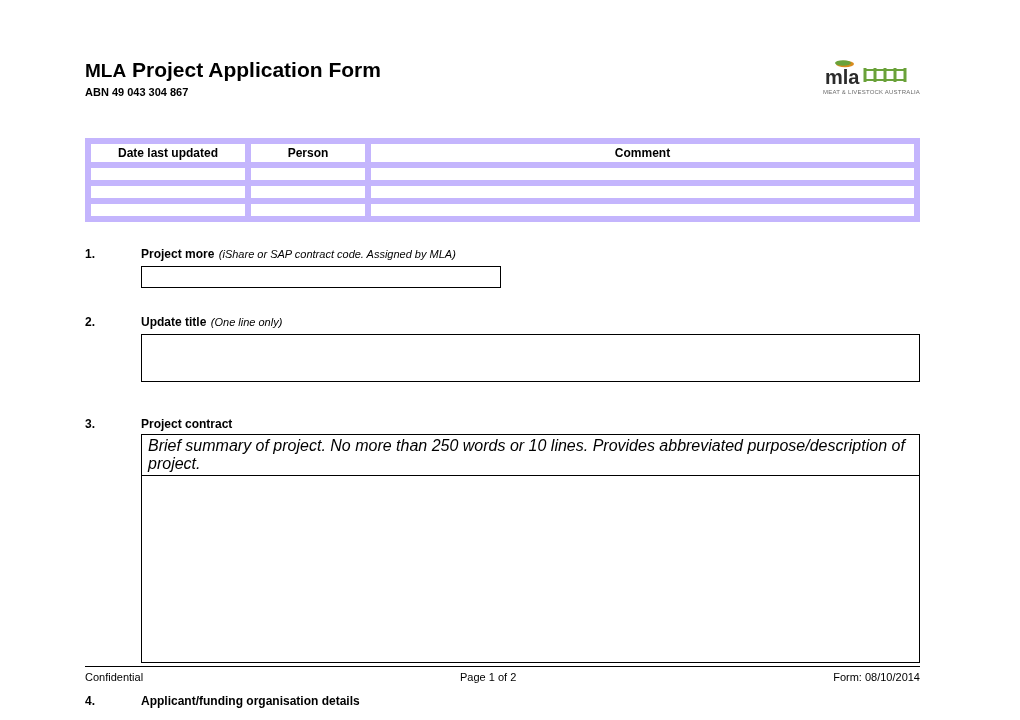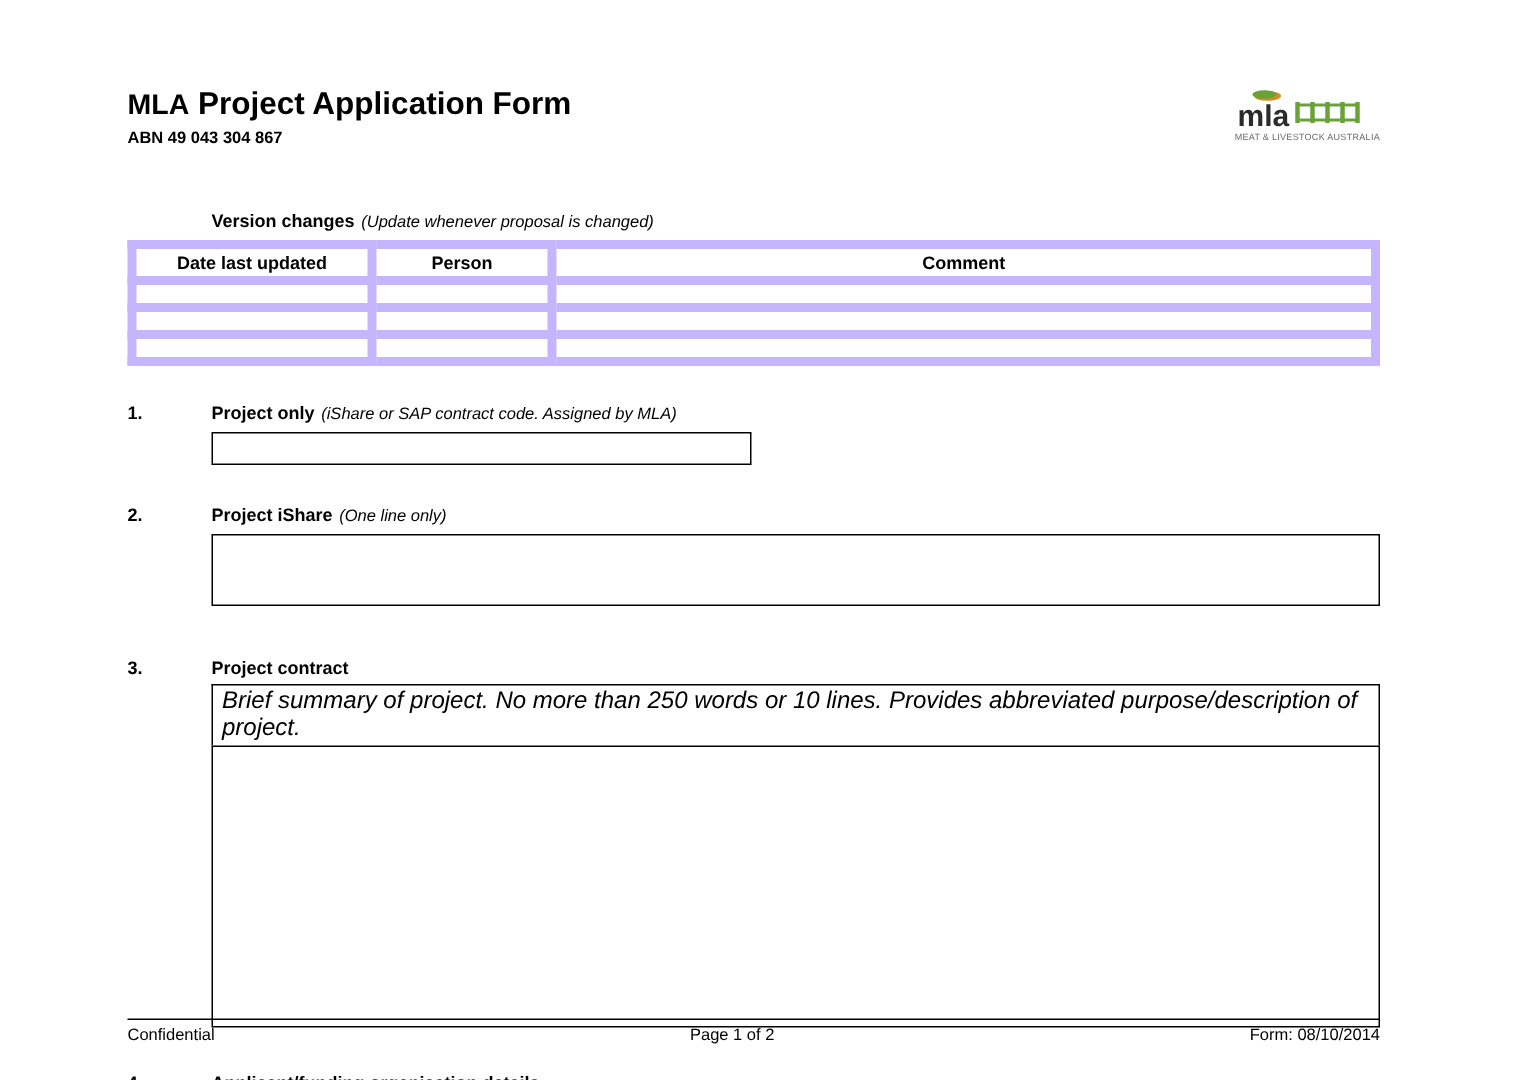--- a/index.html
+++ b/index.html
@@ -32,21 +32,21 @@
   .vc-table th { font-weight: bold; text-align: center; }
   .col-date { width: 160px; }
   .col-person { width: 120px; }
 
   .code-box { width: 360px; height: 22px; border: 1px solid #000; margin-top: 4px; margin-bottom: 18px; }
   .title-box { width: 100%; height: 48px; border: 1px solid #000; margin-top: 4px; margin-bottom: 26px; }
 
   .summary-hint-row { border: 1px solid #000; border-bottom: none; padding: 2px 6px; font-size: 16px; font-style: italic; }
   .summary-box { width: 100%; height: 188px; border: 1px solid #000; margin-bottom: 26px; }
 
-  .footer { position: absolute; left: 85px; right: 85px; bottom: 24px; }
+  .footer { position: absolute; left: 85px; right: 85px; bottom: 37px; }
   .footer-rule { border: none; border-top: 1px solid #000; margin-bottom: 4px; }
   .footer-row { display: flex; justify-content: space-between; font-size: 11px; }
 </style>
 </head>
 <body>
 
 <div class="page">
 
   <div class="header-row">
     <div class="title-block">
@@ -61,24 +61,20 @@
         <ellipse cx="22" cy="6" rx="9" ry="3.2" fill="#d88b1e"></ellipse>
         <ellipse cx="20" cy="5" rx="8" ry="2.8" fill="#6aa23a"></ellipse>
         <text x="2" y="26" font-family="Arial" font-size="20" font-weight="bold" fill="#2b2b2b">mla</text>
         <path d="M42 10 v14 M52 10 v14 M62 10 v14 M72 10 v14 M82 10 v14" stroke="#6aa23a" stroke-width="3"></path>
         <path d="M42 12 h40 M42 22 h40" stroke="#6aa23a" stroke-width="2"></path>
       </svg>
       <div class="logo-sub">MEAT &amp; LIVESTOCK AUSTRALIA</div>
     </div>
   </div>
 
-  <div class="vc-heading">
-    <span class="label-strong">Version changes</span>
-    <span class="label-note">(Update whenever proposal is changed)</span>
-  </div>
   <table class="vc-table">
     <thead>
       <tr>
         <th class="col-date">Date last updated</th>
         <th class="col-person">Person</th>
         <th>Comment</th>
       </tr>
     </thead>
     <tbody>
       <tr>
@@ -95,30 +91,30 @@
         <td></td>
         <td></td>
         <td></td>
       </tr>
     </tbody>
   </table>
 
   <div class="numbered">
     <div class="num-col">1.</div>
     <div class="body-col">
-      <span class="label-strong">Project only</span>
+      <span class="label-strong">Project more</span>
       <span class="label-note">(iShare or SAP contract code. Assigned by MLA)</span>
       <div class="code-box"></div>
     </div>
   </div>
 
   <div class="numbered">
     <div class="num-col">2.</div>
     <div class="body-col">
-      <span class="label-strong">Project iShare</span>
+      <span class="label-strong">Update title</span>
       <span class="label-note">(One line only)</span>
       <div class="title-box"></div>
     </div>
   </div>
 
   <div class="numbered" style="margin-bottom:2px;">
     <div class="num-col">3.</div>
     <div class="body-col">
       <span class="label-strong">Project contract</span>
       <div class="summary-hint-row" style="margin-top:2px;">Brief summary of project. No more than 250 words or 10 lines. Provides abbreviated purpose/description of project.</div>

